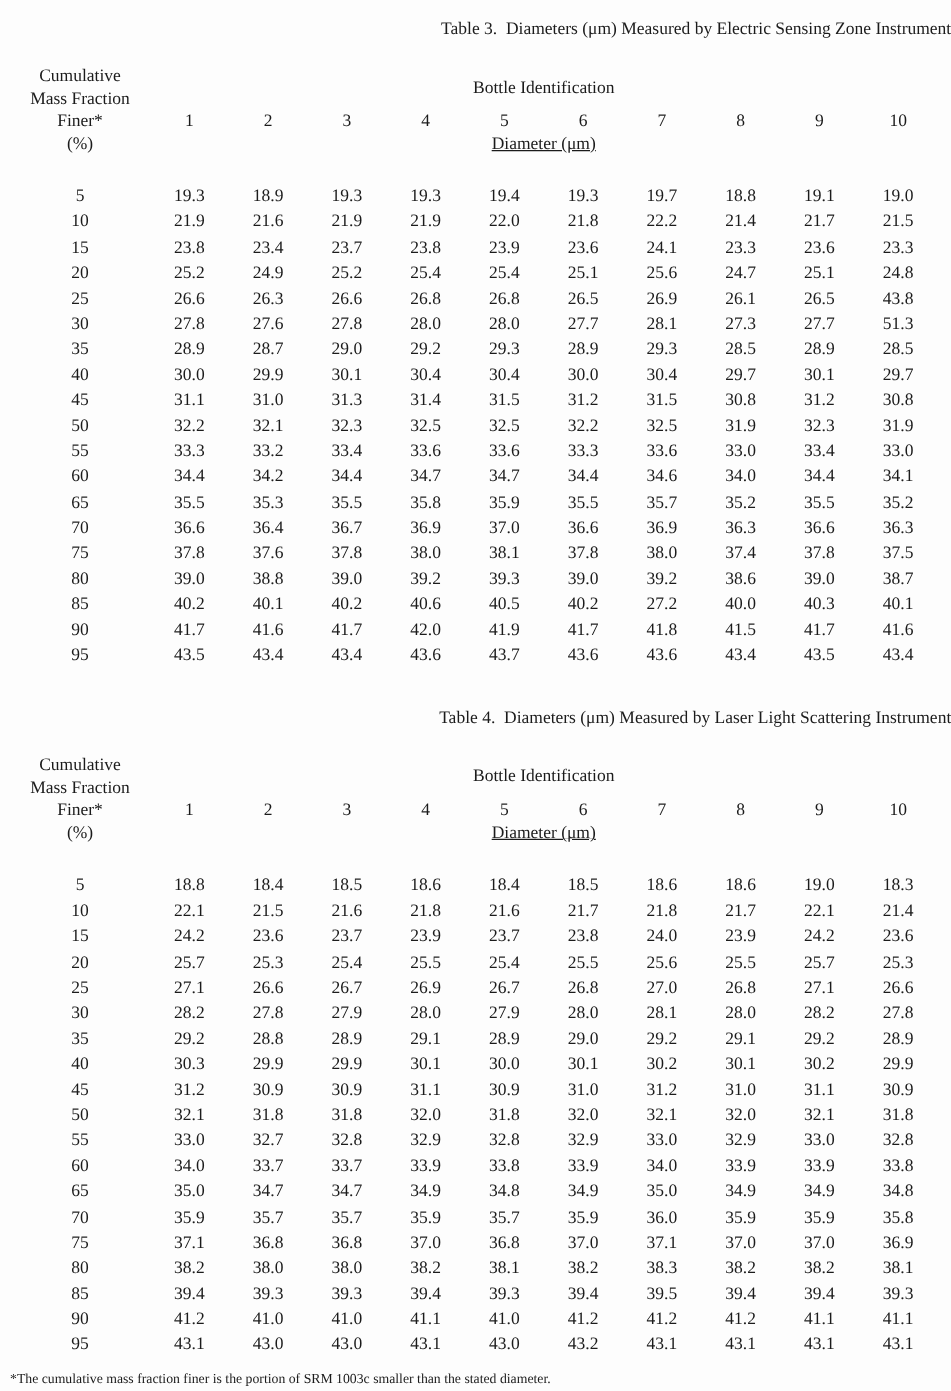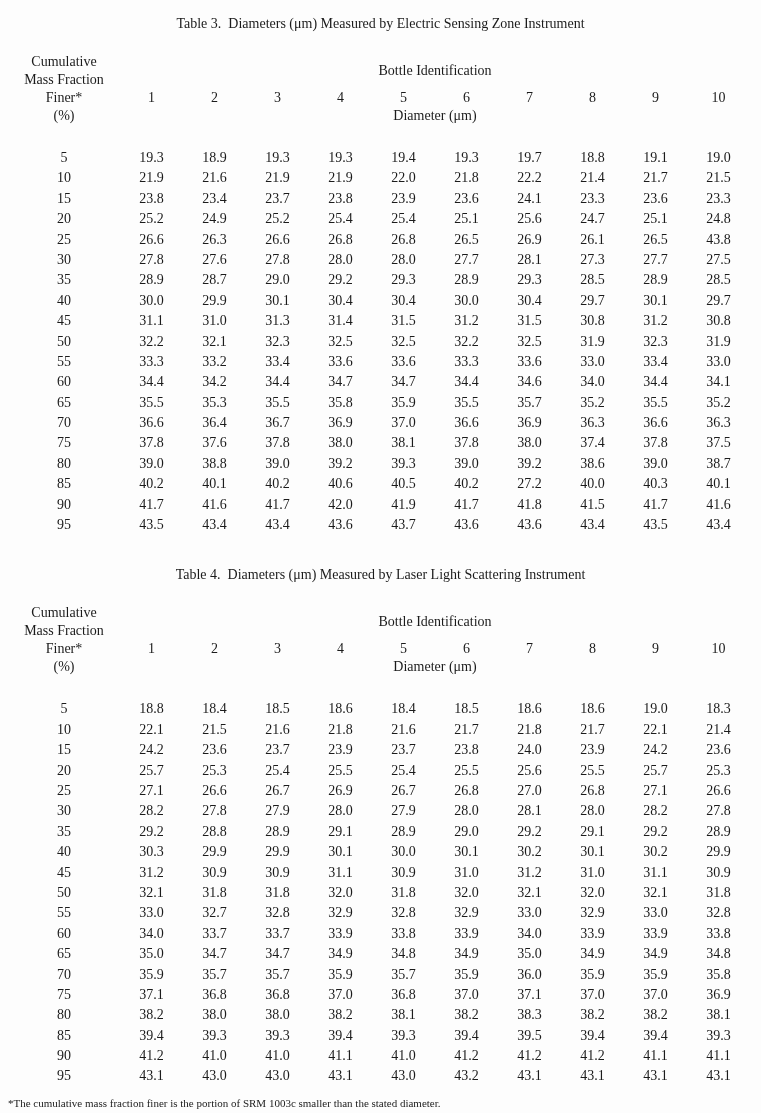--- a/index.html
+++ b/index.html
@@ -13,21 +13,21 @@
     color: #1b1b1b;
     overflow: hidden;
     box-sizing: border-box;
     padding-top: 16px;
   }
   .table-title {
     margin: 0;
     font-size: 14px;
     font-weight: normal;
     line-height: 16px;
-    text-align: center;
+    text-align: right;
     white-space: pre;
   }
   .grid {
     display: grid;
     grid-template-columns: 112px repeat(10, 63px);
     margin-left: 8px;
   }
   .hdr {
     margin-top: 21px;
     grid-template-rows: repeat(4, 18px);
@@ -58,20 +58,21 @@
     grid-row: 3;
     display: grid;
     grid-template-columns: repeat(10, 63px);
   }
   .bottle-row .cell { line-height: 18px; }
   .unit-hdr {
     grid-column: 2 / span 10;
     grid-row: 4;
     text-align: center;
     line-height: 18px;
+    text-decoration: underline;
   }
   .body {
     margin-top: 23px;
     grid-auto-rows: 20.4px;
     font-size: 14px;
   }
   .cell {
     text-align: center;
     line-height: 20.4px;
     white-space: nowrap;
@@ -171,21 +172,21 @@
         <div class="cell">30</div>
         <div class="cell">27.8</div>
         <div class="cell">27.6</div>
         <div class="cell">27.8</div>
         <div class="cell">28.0</div>
         <div class="cell">28.0</div>
         <div class="cell">27.7</div>
         <div class="cell">28.1</div>
         <div class="cell">27.3</div>
         <div class="cell">27.7</div>
-        <div class="cell">27.5</div>
+        <div class="cell">51.3</div>
         <div class="cell">35</div>
         <div class="cell">28.9</div>
         <div class="cell">28.7</div>
         <div class="cell">29.0</div>
         <div class="cell">29.2</div>
         <div class="cell">29.3</div>
         <div class="cell">28.9</div>
         <div class="cell">29.3</div>
         <div class="cell">28.5</div>
         <div class="cell">28.9</div>

